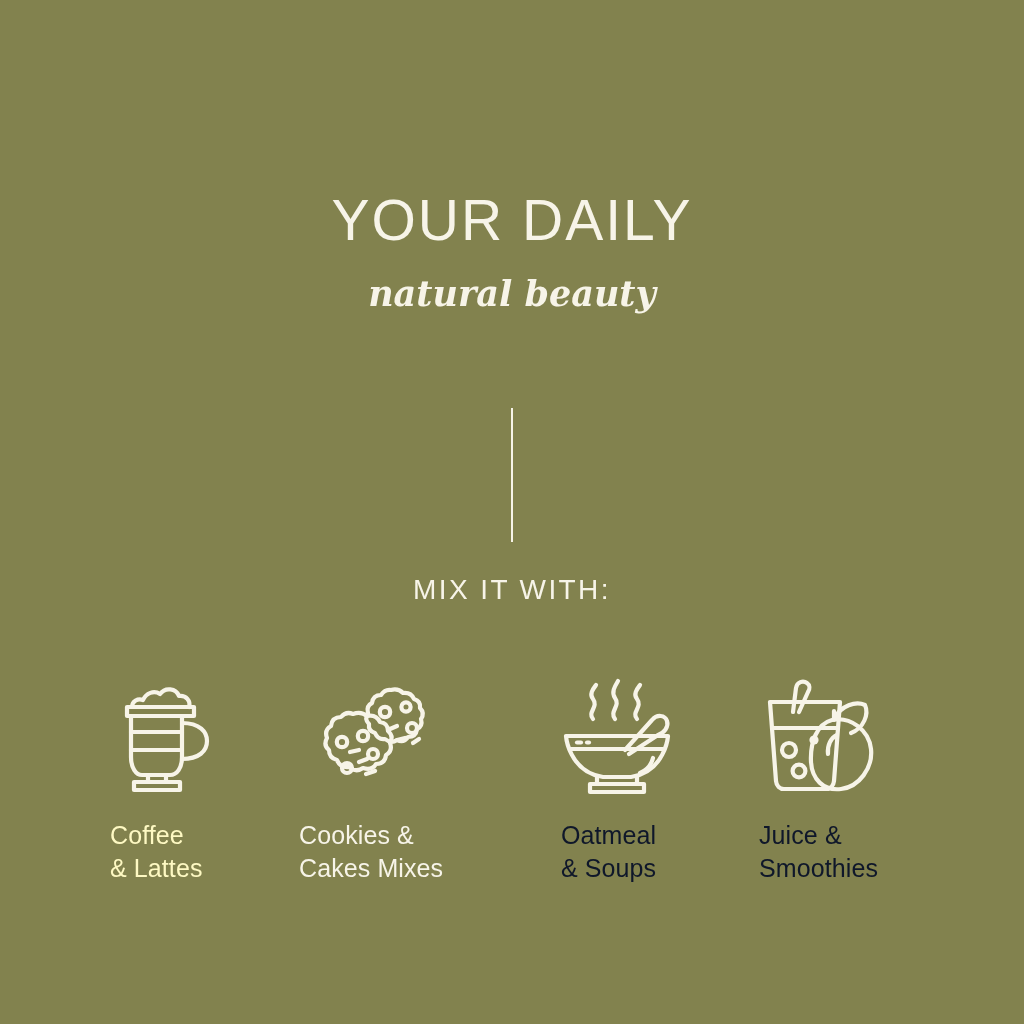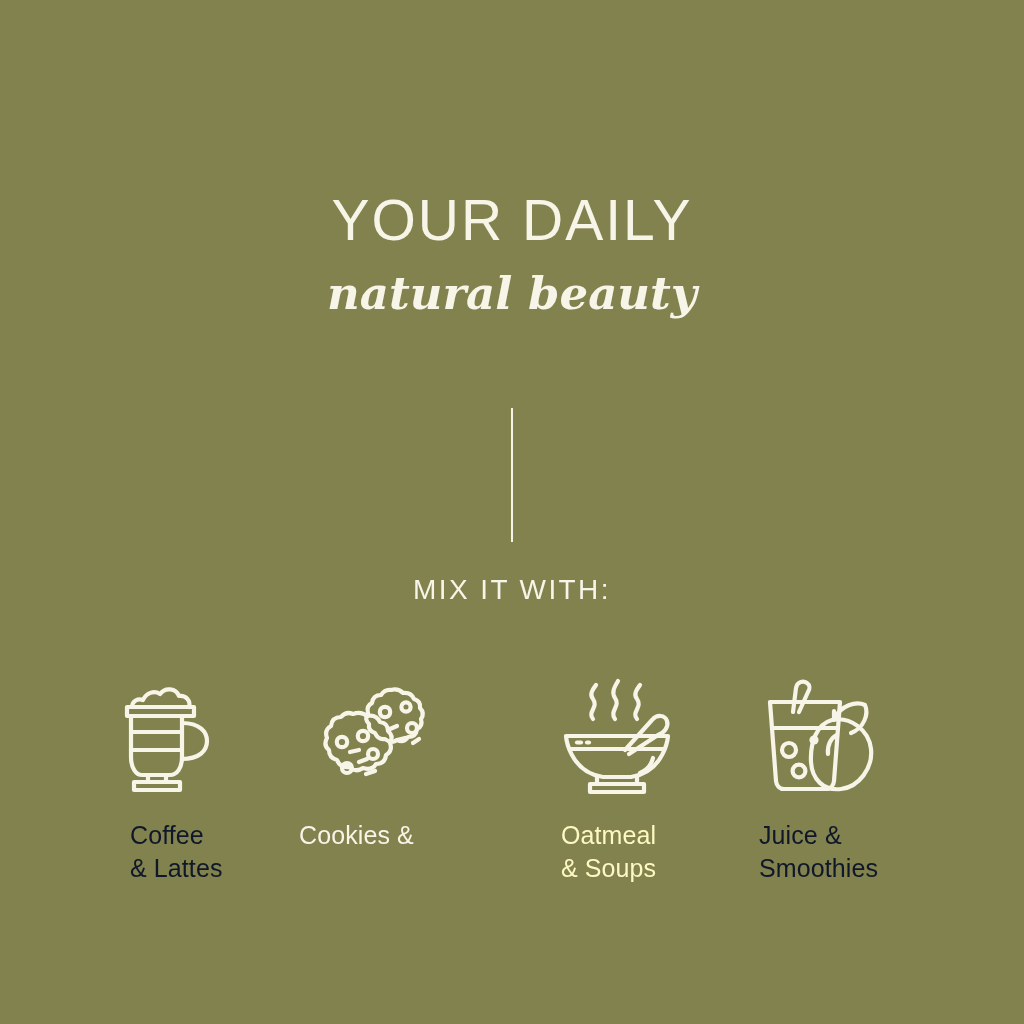--- a/index.html
+++ b/index.html
@@ -43,21 +43,21 @@
   }
   .headline-line.l1 { margin-bottom: 12px; }
   .headline-line.l2 { margin-bottom: 4px; }
 
   .headline-script {
     display: block;
     color: #F7F4E8;
     font-family: "DejaVu Serif", "Liberation Serif", serif;
     font-style: italic;
     font-weight: bold;
-    font-size: 45px;
+    font-size: 35px;
     line-height: 66px;
     letter-spacing: 0px;
     white-space: nowrap;
   }
 
   
   .divider {
     position: absolute;
     left: 512px;
     top: 408px;
@@ -176,21 +176,21 @@
           <path d="M21 56 L72 56" style="stroke: rgb(247, 244, 232);"></path>
           <path d="M21 74 L72 74" style="stroke: rgb(247, 244, 232);"></path>
 
           <path d="M72 47 C90 47 97 56 97 65 C97 75 89 83 72 83" style="stroke: rgb(247, 244, 232);"></path>
 
           <path d="M38 99 L38 106" style="stroke: rgb(247, 244, 232);"></path>
           <path d="M56 99 L56 106" style="stroke: rgb(247, 244, 232);"></path>
           <path d="M24 106 L70 106 L70 114 L24 114 Z" style="stroke: rgb(247, 244, 232);"></path>
         </svg>
       </div>
-      <div class="col-label" style="color: #0f172a; margin-left: 20px;">
+      <div class="col-label" style="color: #fef9c3;">
         <span class="ln">Coffee</span>
         <span class="ln">&amp; Lattes</span>
       </div>
     </div>
 
     <div class="col c1">
       <div class="icon-box">
         <svg viewBox="0 0 120 118" xmlns="http://www.w3.org/2000/svg">
 
           <path d="M74 14
@@ -214,20 +214,21 @@
           <circle cx="46" cy="60" r="5.2" style="stroke: rgb(247, 244, 232);"></circle>
           <circle cx="56" cy="78" r="5.0" style="stroke: rgb(247, 244, 232);"></circle>
           <circle cx="30" cy="92" r="5.0" style="stroke: rgb(247, 244, 232);"></circle>
           <path d="M33 76 l9 -2" style="stroke: rgb(247, 244, 232);"></path>
           <path d="M42 86 l8 -3" style="stroke: rgb(247, 244, 232);"></path>
           <path d="M49 98 l9 -3" style="stroke: rgb(247, 244, 232);"></path>
         </svg>
       </div>
       <div class="col-label" style="color: rgb(247, 244, 232);">
         <span class="ln">Cookies &amp;</span>
+        <span class="ln">Cakes Mixes</span>
       </div>
     </div>
 
     <div class="col c2">
       <div class="icon-box">
         <svg viewBox="0 0 120 118" xmlns="http://www.w3.org/2000/svg">
 
           <path d="M36 43 C30 36 42 31 36 23 C32 18 36 13 39 9" style="stroke: rgb(247, 244, 232);"></path>
           <path d="M58 43 C52 35 64 30 58 22 C54 16 58 10 61 5" style="stroke: rgb(247, 244, 232);"></path>
           <path d="M80 43 C74 36 86 31 80 23 C76 18 80 13 83 9" style="stroke: rgb(247, 244, 232);"></path>
@@ -241,21 +242,21 @@
           <path d="M20 66.5 L24 66.5" style="stroke: rgb(247, 244, 232);"></path>
           <path d="M30 66.5 L32 66.5" style="stroke: rgb(247, 244, 232);"></path>
 
           <path d="M96 82 C94 90 88 95 83 97" style="stroke: rgb(247, 244, 232);"></path>
 
           <path d="M40 101 L40 108" style="stroke: rgb(247, 244, 232);"></path>
           <path d="M80 101 L80 108" style="stroke: rgb(247, 244, 232);"></path>
           <path d="M33 108 L87 108 L87 116 L33 116 Z" style="stroke: rgb(247, 244, 232);"></path>
         </svg>
       </div>
-      <div class="col-label" style="color: #fef9c3;">
+      <div class="col-label" style="color: #0f172a;">
         <span class="ln">Oatmeal</span>
         <span class="ln">&amp; Soups</span>
       </div>
     </div>
 
     <div class="col c3">
       <div class="icon-box">
         <svg viewBox="0 0 120 118" xmlns="http://www.w3.org/2000/svg">
 
           <path d="M38 36 L41 12 C42 6 48 4 52 7 C55 9 55 13 53 16 L44 36" style="stroke: rgb(247, 244, 232);"></path>

